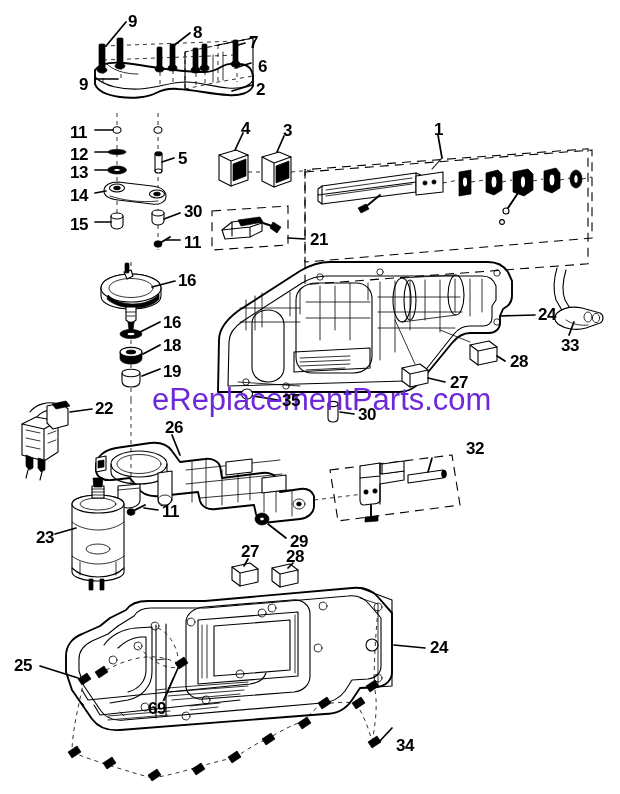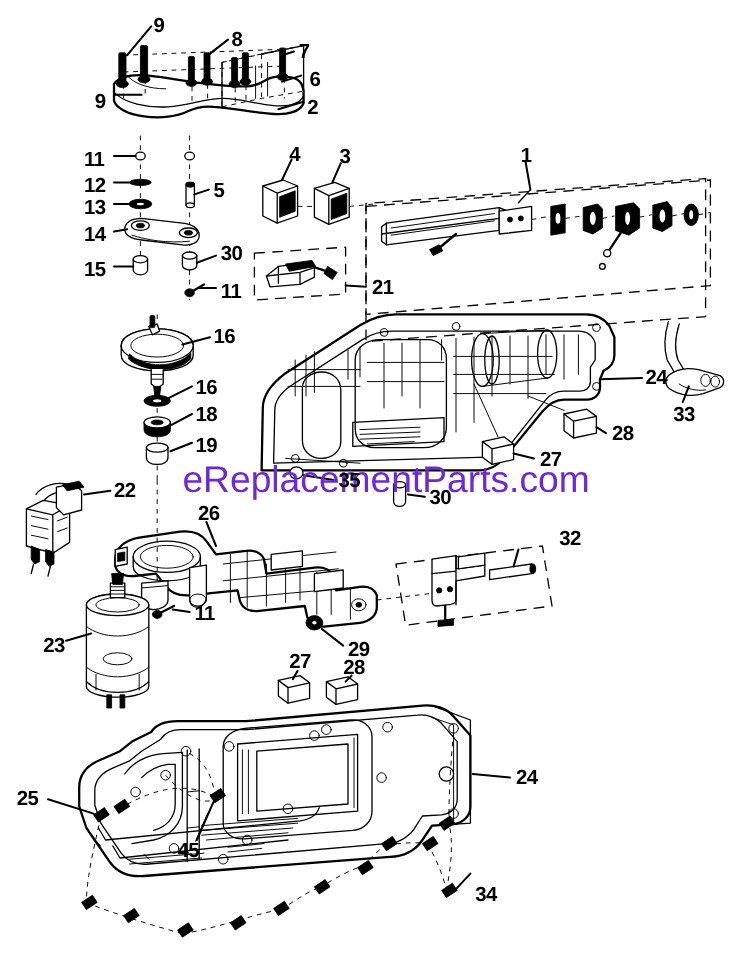--- a/index.html
+++ b/index.html
@@ -591,16 +591,16 @@
   <div class="callout" style="left:165px; top:419px;">26</div>
   <div class="callout" style="left:434px; top:440px;margin-left:32px;">32</div>
   <div class="callout" style="left:162px; top:503px;">11</div>
   <div class="callout" style="left:290px; top:533px;">29</div>
   <div class="callout" style="left:36px;  top:529px;">23</div>
   <div class="callout" style="left:241px; top:543px;">27</div>
   <div class="callout" style="left:286px; top:548px;">28</div>
 
   <div class="callout" style="left:430px; top:639px;">24</div>
   <div class="callout" style="left:14px;  top:657px;">25</div>
-  <div class="callout" style="left:148px; top:700px;">45</div>
+  <div class="callout" style="left:148px; top:700px;">69</div>
   <div class="callout" style="left:396px; top:721px;margin-top:16px;">34</div>
 
 </div>
 
 </body></html>

